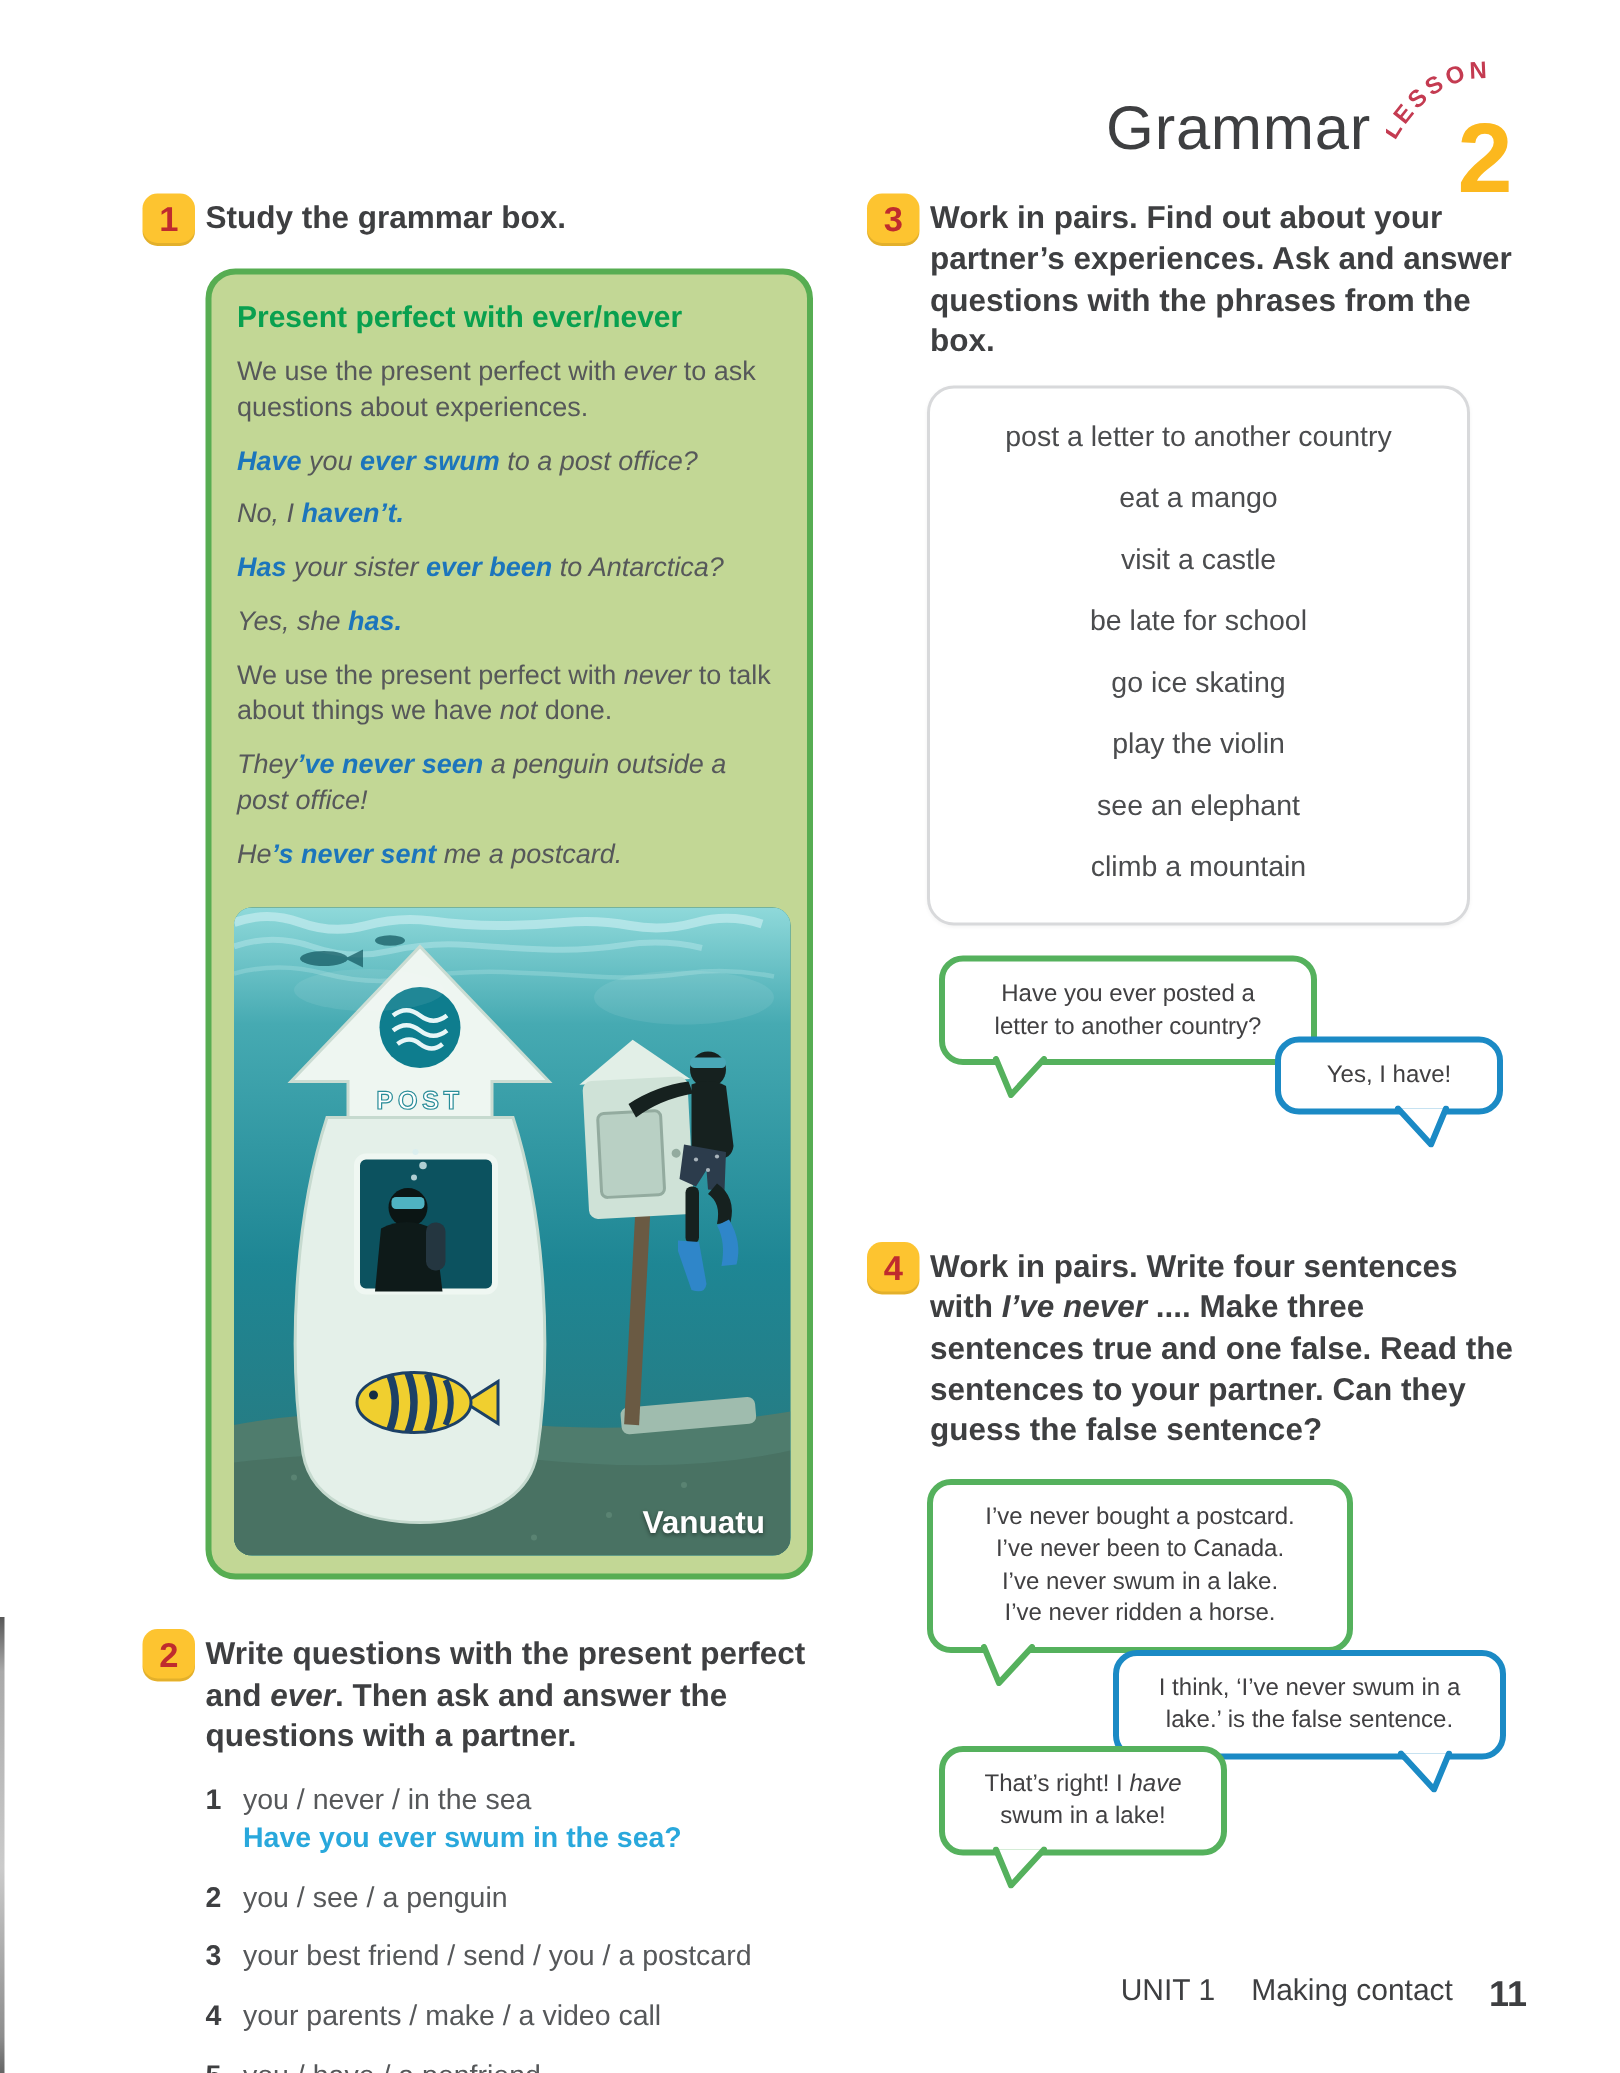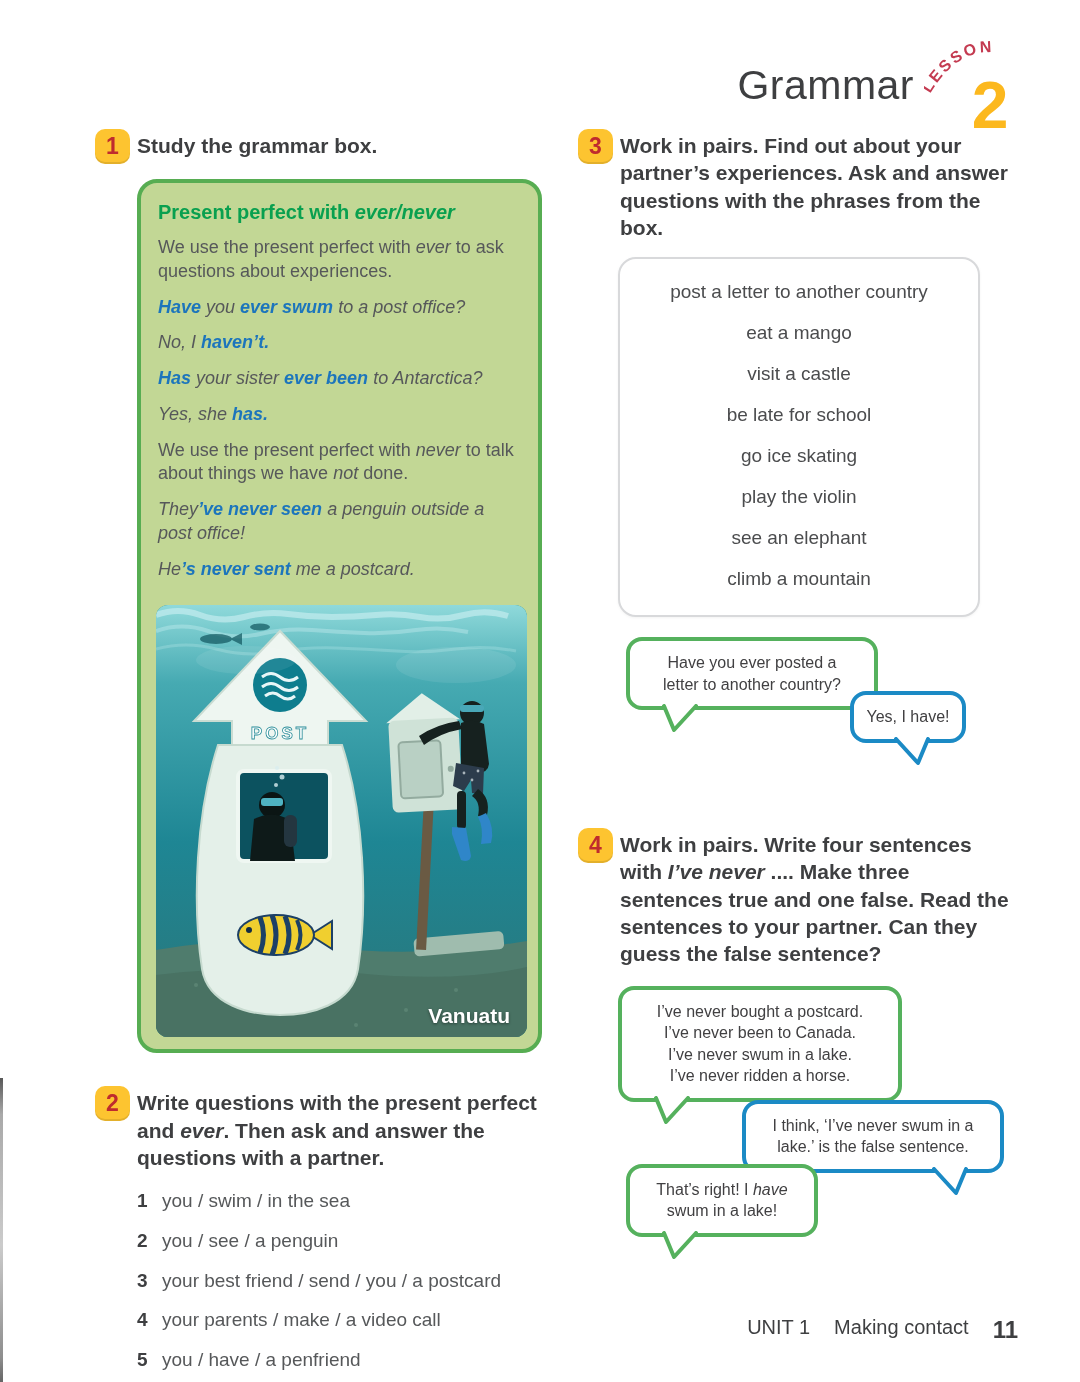--- a/index.html
+++ b/index.html
@@ -25,21 +25,21 @@
     box-shadow:inset 0 -2px 0 rgba(0,0,0,.10); margin-top:1px; }
   .instruction { font-size:21px; font-weight:bold; color:#3e3f41; line-height:1.30; padding-top:4px; }
 
   
   .grammar-box { margin:15px 0 0 42px; width:405px; background:#c2d795; border:4px solid #57ad52;
     border-radius:20px; padding:12px 15px 12px; }
   .gb-title { font-size:20px; font-weight:bold; color:#09a04f; margin:6px 2px 4px; }
   .gline { font-size:18px; color:#56585a; line-height:1.32; margin:12px 2px; }
   .s-gi { font-style:italic; }
   .s-b  { color:#1c75bc; font-weight:bold; font-style:italic; }
-  .s-ti { font-style:italic; }
+  .s-ti { }
   .s-hi { font-style:italic; }
   .s-wi { font-style:italic; }
 
   
   .photo { position:relative; margin-top:24px; width:371px; height:432px; border-radius:12px;
     overflow:hidden; background:#1e8694; }
   .photo svg { width:100%; height:100%; display:block; }
   .photo-caption { position:absolute; right:17px; bottom:9px; color:#fff; font-weight:bold;
     font-size:21px; text-shadow:0 1px 3px rgba(0,0,0,.45); }
 
@@ -61,21 +61,21 @@
   .bubbles3 { height:160px; margin-top:18px; }
   .bubbles4 { height:272px; margin-top:18px; }
   .bubble { position:absolute; background:#fff; border:4px solid; border-radius:16px;
     font-size:16px; color:#414042; text-align:center; padding:11px 26px; line-height:1.35; }
   .bubble.green { border-color:#55b15d; }
   .bubble.blue  { border-color:#1b8ac5; }
   .tail { position:absolute; width:40px; height:28px; bottom:-26px; }
   .tail.left  { left:30px; }
   .tail.right { right:30px; transform:scaleX(-1); }
   .b3-q { left:48px;  top:2px;   width:252px; }
-  .b3-a { left:272px; top:56px;  width:116px; padding:11px 6px; }
+  .b3-a { left:272px; top:56px;  width:152px; padding:11px 6px; }
   .b4-1 { left:40px;  top:0;     width:284px; z-index:1; }
   .b4-2 { left:164px; top:114px; width:262px; z-index:2; }
   .b4-3 { left:48px;  top:178px; width:192px; z-index:3; }
 
   
   .footer { position:absolute; right:62px; bottom:38px; display:flex; align-items:flex-start;
     gap:24px; color:#3e3f41; font-size:20px; }
   .page-number { font-size:24px; font-weight:bold; }
 </style>
 </head>
@@ -213,21 +213,22 @@
     </div>
 
     <div class="exercise ex2">
       <div class="badge">2</div>
       <div class="instruction"><span class="s-h">Write questions with the present perfect and </span><span class="s-hi">ever</span><span class="s-h">. Then ask and answer the questions with a partner.</span></div>
     </div>
     <ol class="ex2-list">
       <li>
         <span class="li-num">1</span>
         <span>
-          <span>you / swim / in the sea</span>
+          <span>you / never / in the sea</span>
+          <span class="answer" style="display:block">Have you ever swum in the sea?</span>
         </span>
       </li>
       <li>
         <span class="li-num">2</span>
         <span>you / see / a penguin</span>
       </li>
       <li>
         <span class="li-num">3</span>
         <span>your best friend / send / you / a postcard</span>
       </li>

